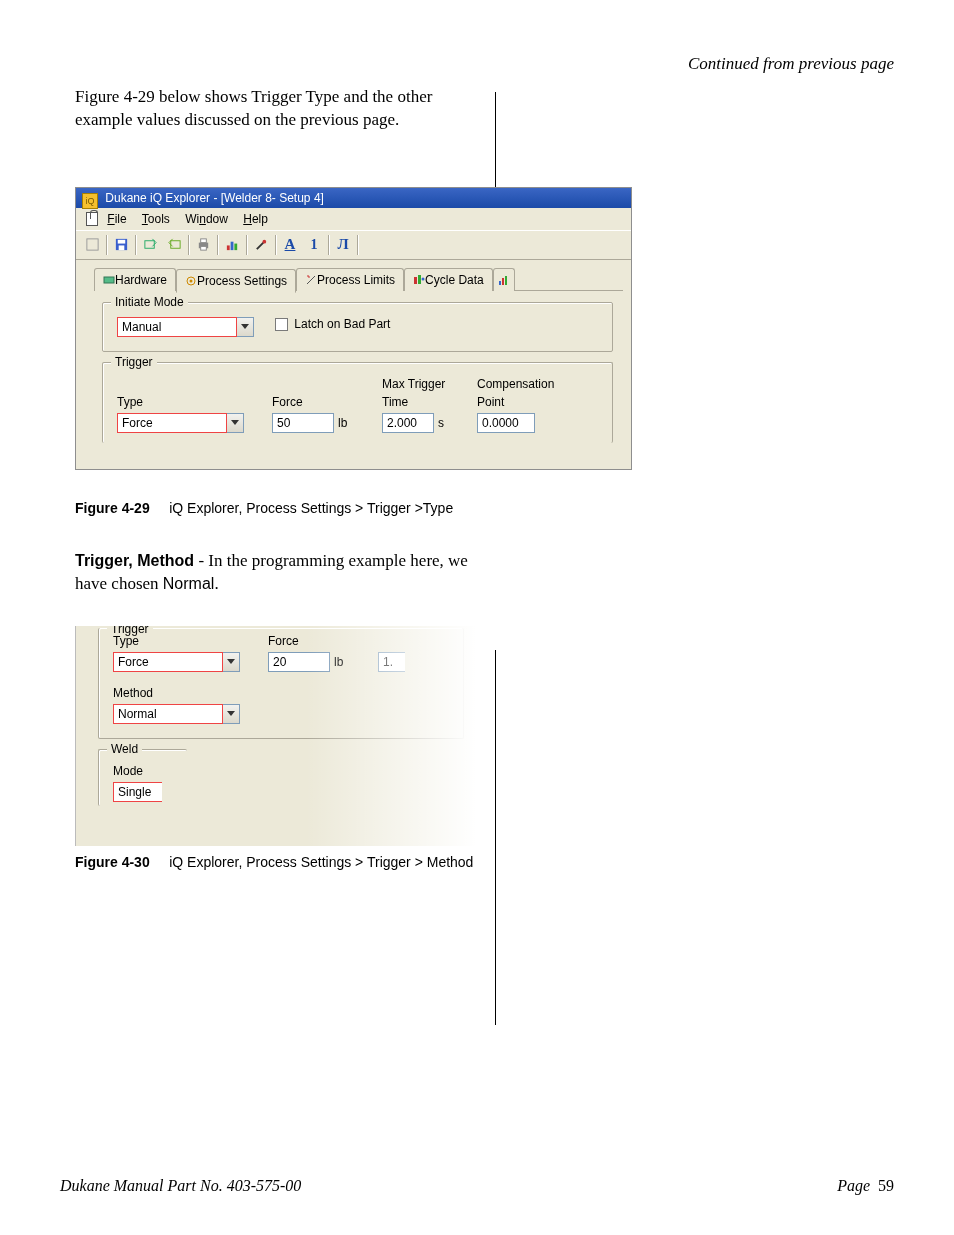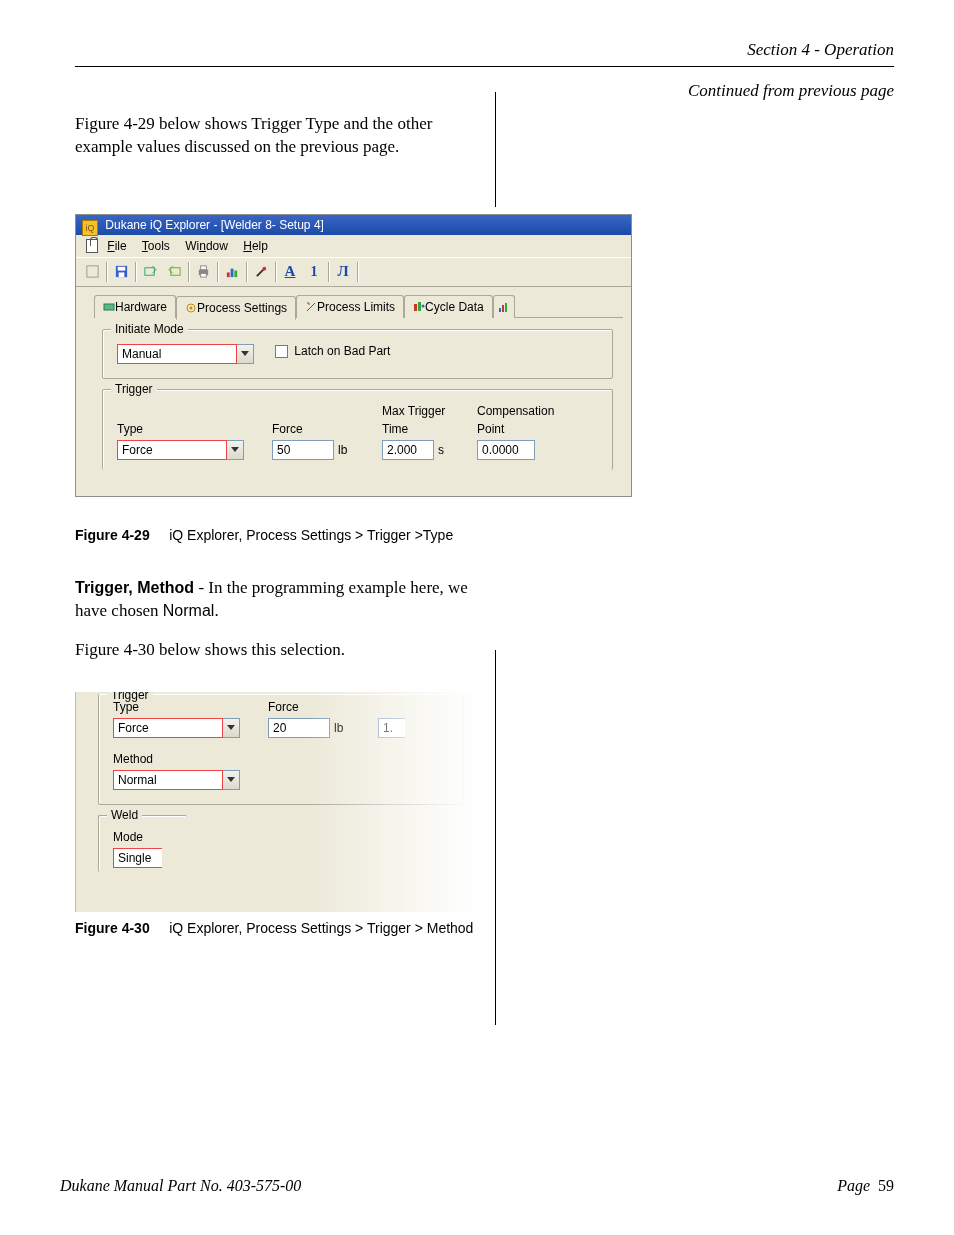--- a/index.html
+++ b/index.html
@@ -63,23 +63,20 @@
   .shot2{width:400px;height:220px;background:#ece9d8;margin-top:30px;font-family:Tahoma,Arial,sans-serif;font-size:12px;position:relative;border-left:1px solid #bbb;padding:0;overflow:hidden;}
   .shot2 .pane2{padding:4px 12px 12px 22px;}
   .shot2 .group{margin-bottom:10px;}
   .grad{position:absolute;right:0;top:0;bottom:0;width:170px;background:linear-gradient(to right, rgba(236,233,216,0) 0%, #fff 100%);pointer-events:none;}
 
 </style>
 </head>
 <body>
 
 <div class="page">
-  <div class="header">
-    <span>Section 4 - Operation</span>
-  </div>
 
   <div class="continued">Continued from previous page</div>
 
 
   <div class="colsDivider"></div>
 
   <div class="intro">Figure 4-29 below shows Trigger Type and the other example values discussed on the previous page.</div>
 
   <div class="shot1">
     <div class="titlebar">
@@ -240,21 +237,20 @@
   <div class="figcap">
     <b>Figure 4-29</b>&nbsp;&nbsp;&nbsp;&nbsp;&nbsp;<span>iQ Explorer, Process Settings &gt; Trigger &gt;Type</span>
   </div>
 
   <div class="colsDivider2"></div>
 
   <div class="para">
     <b>Trigger, Method</b><span> - In the programming example here, we have chosen </span><span class="sans">Normal</span><span>.</span>
   </div>
 
-  <div class="intro" style="margin-top:16px;">Figure 4-30 below shows this selection.</div>
 
   <div class="shot2">
     <div class="pane2">
       <div class="group" style="border-top:none;margin-top:-2px;padding-top:6px;">
         <div class="legend" style="top:-6px;">Trigger</div>
         <div class="triggerRow" style="margin-bottom:14px;">
           <div class="col" style="width:155px;">
             <div class="lab">Type</div>
             <span class="combo">
                 <span class="txt" style="min-width:100px">Force</span>

